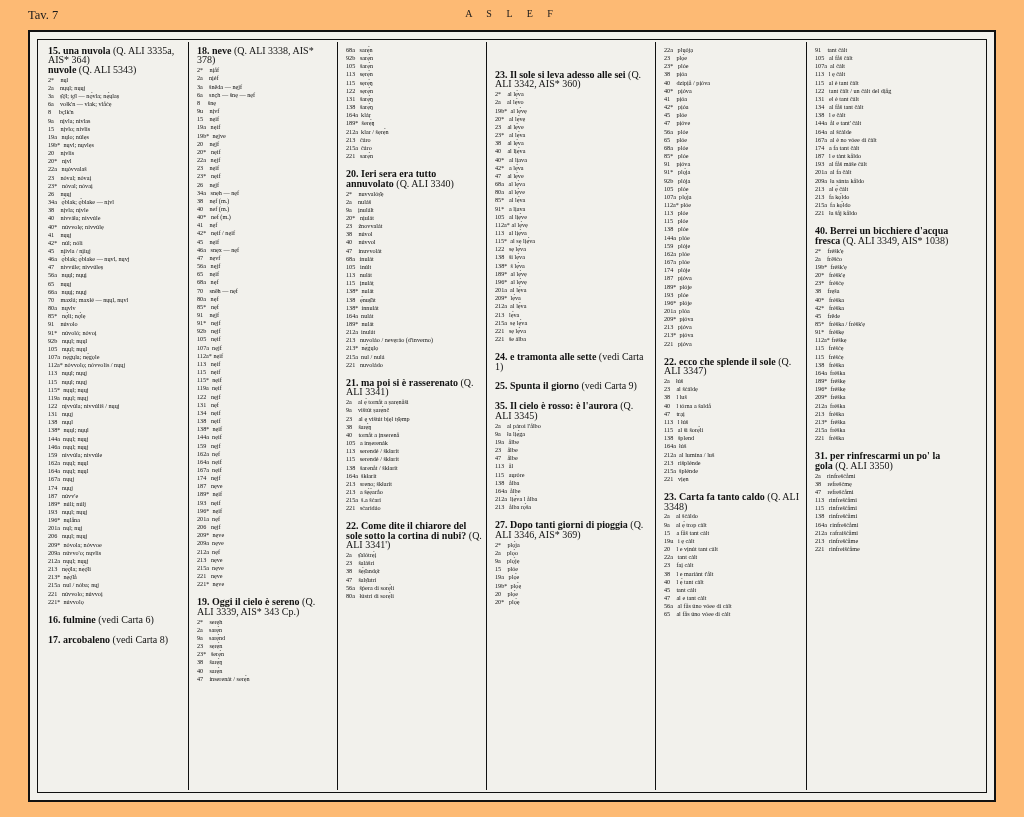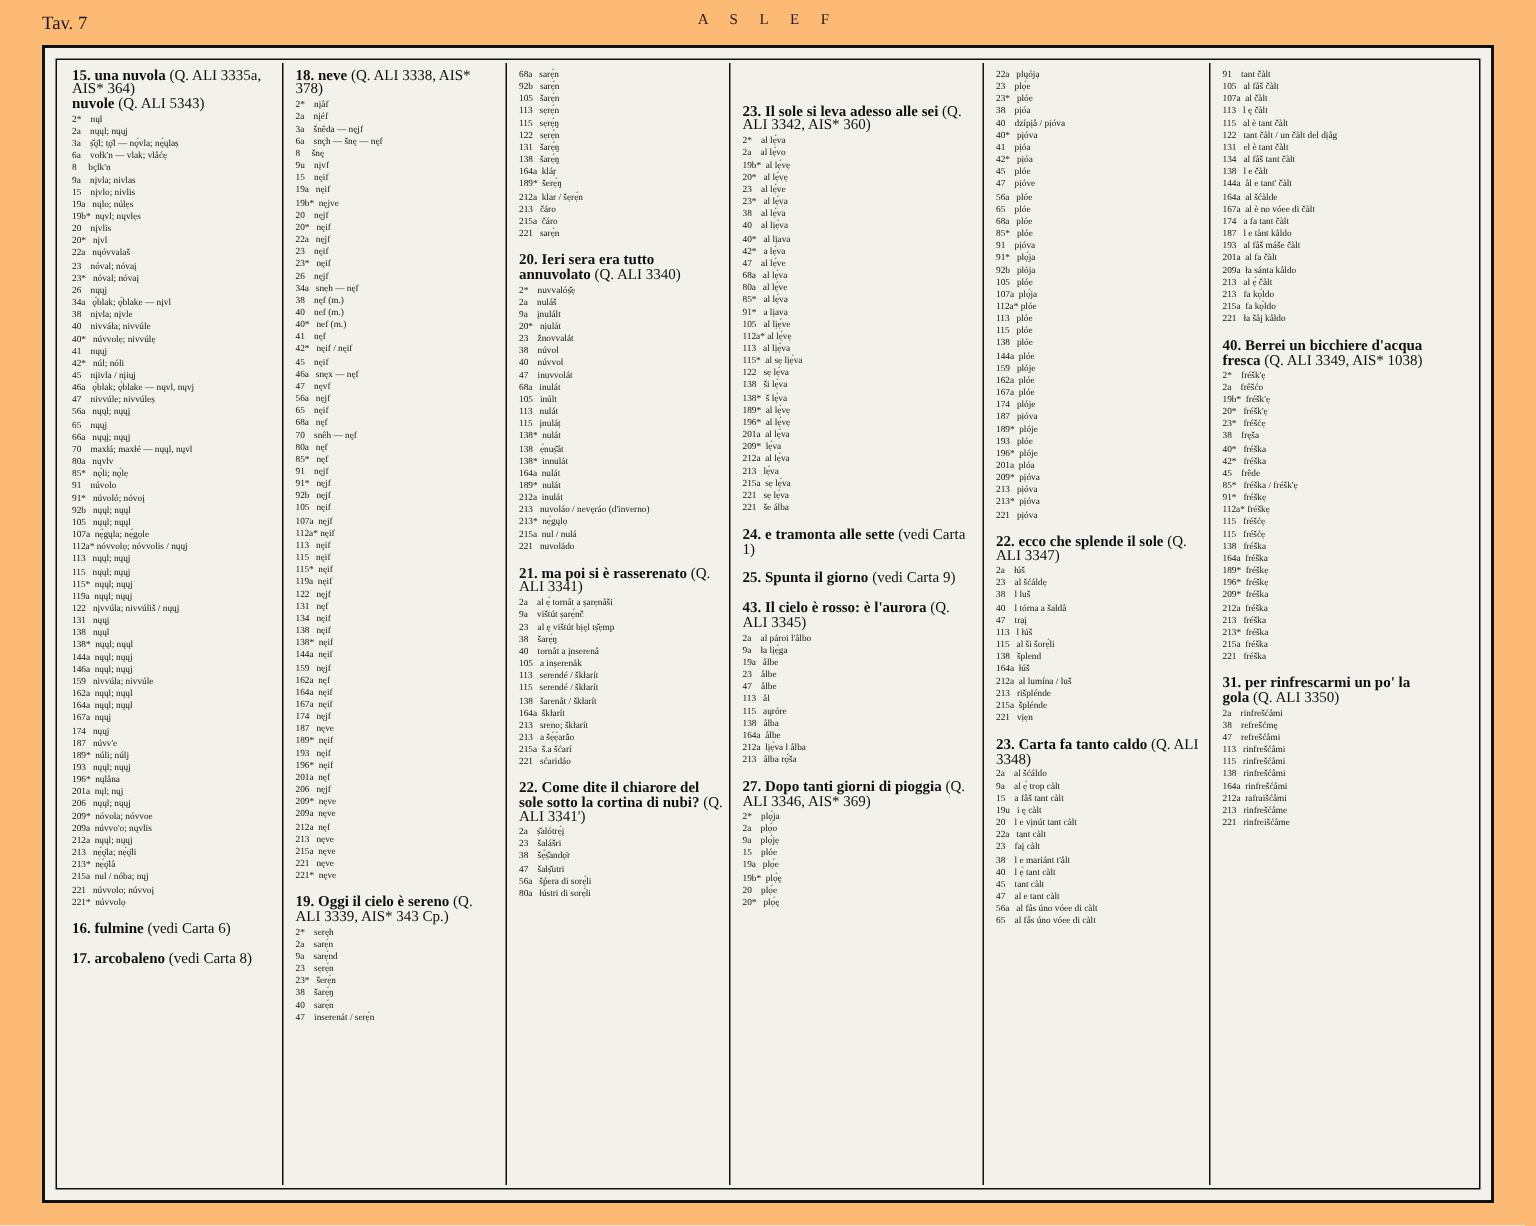--- a/index.html
+++ b/index.html
@@ -308,21 +308,21 @@
               <div>213   lẹ́va</div>
               <div>215a  sẹ lẹ́va</div>
               <div>221   sẹ lẹ́va</div>
               <div>221   še álba</div>
             </div>
             <div class="gap"></div>
             <div class="ehead"><b>24. </b><b>e tramonta alle sette </b><span>(vedi Carta 1)</span></div>
             <div class="gap"></div>
             <div class="ehead"><b>25. </b><b>Spunta il giorno </b><span>(vedi Carta 9)</span></div>
             <div class="gap"></div>
-            <div class="ehead"><b>43. </b><b>Il cielo è rosso: è l'aurora </b><span>(Q. ALI 3345)</span></div>
+            <div class="ehead"><b>35. </b><b>Il cielo è rosso: è l'aurora </b><span>(Q. ALI 3345)</span></div>
             <div class="forms">
               <div>2a    al pároi l'ålbo</div>
               <div>9a    ła lịẹ́ga</div>
               <div>19a   ålbe</div>
               <div>23    ålbe</div>
               <div>47    ålbe</div>
               <div>113   ål</div>
               <div>115   aųróre</div>
               <div>138   ålba</div>
               <div>164a  ålbe</div>

